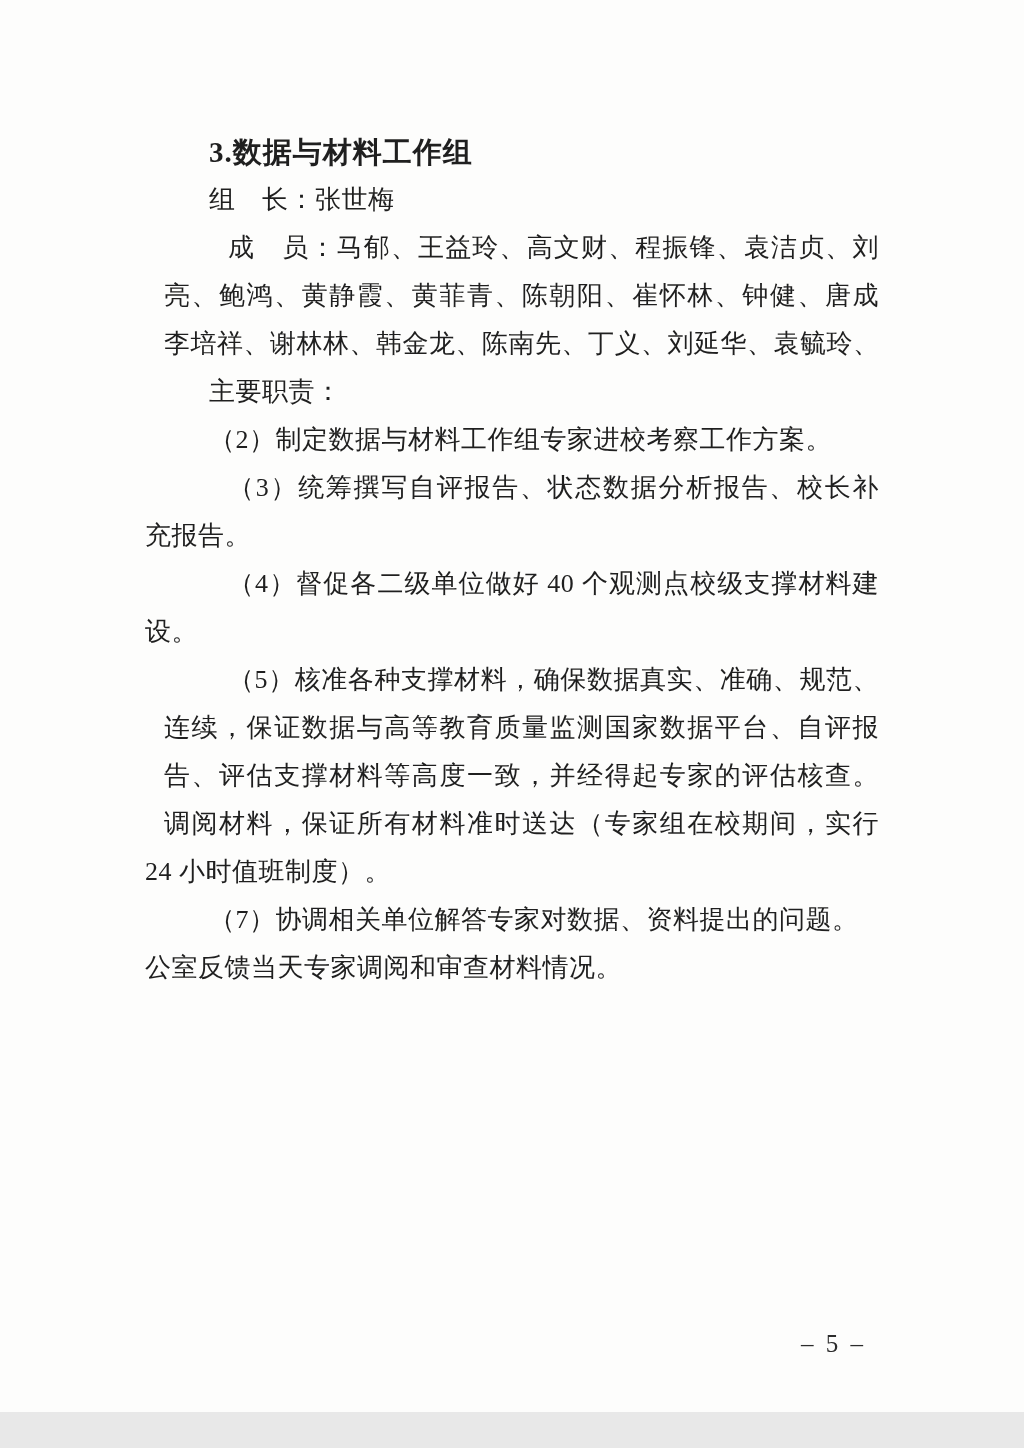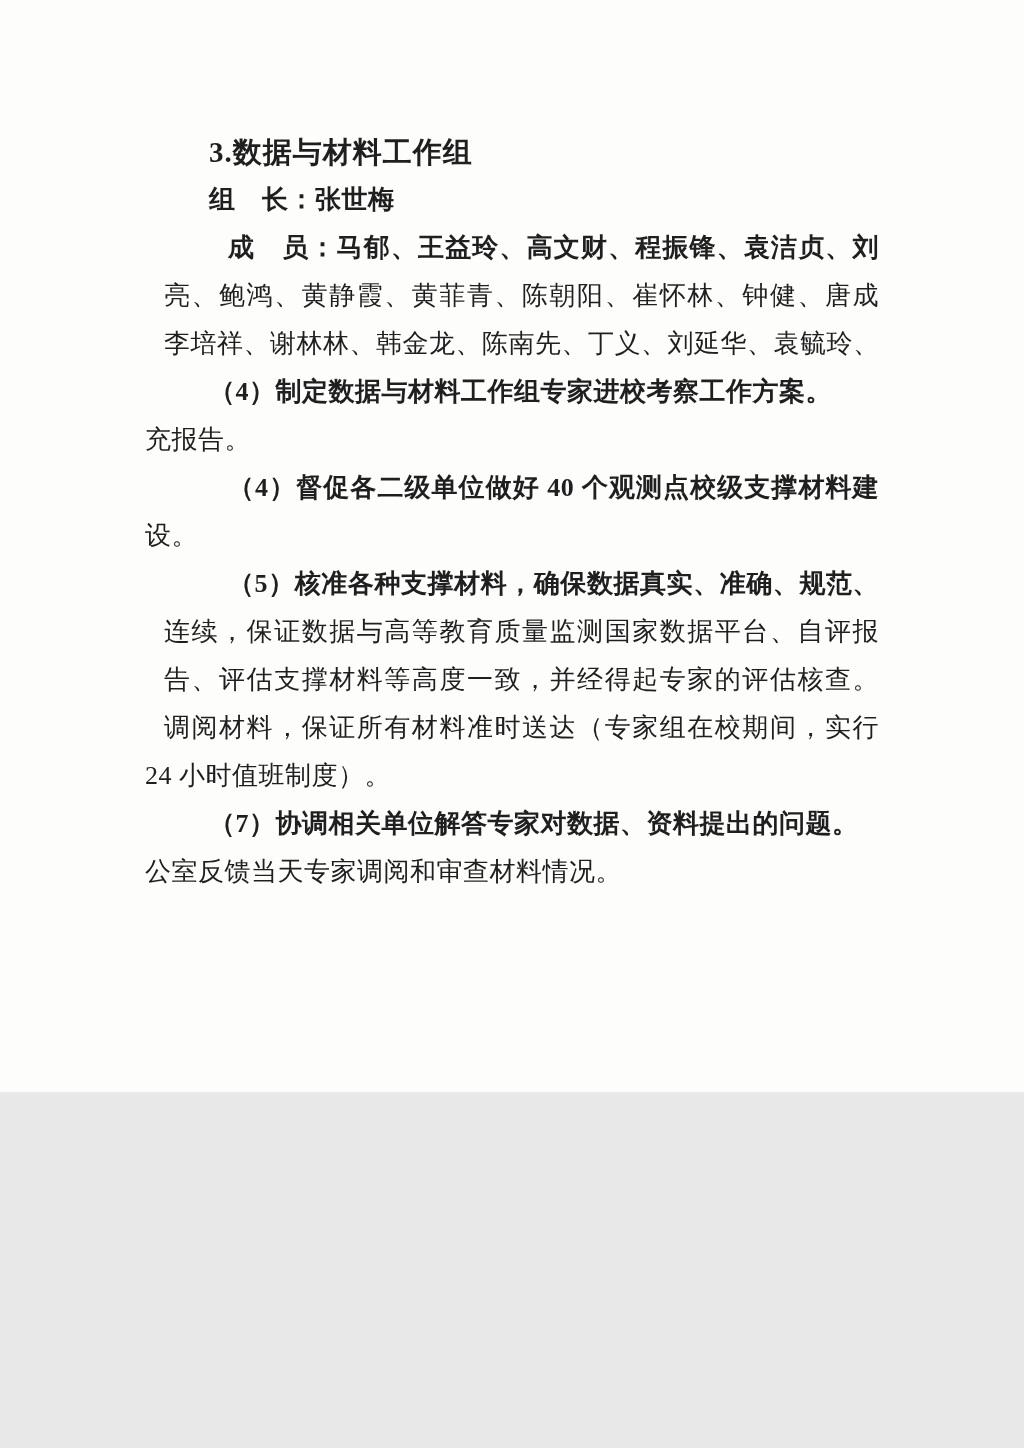--- a/index.html
+++ b/index.html
@@ -3,21 +3,21 @@
 <meta charset="utf-8">
 <style>
   html, body {
     margin: 0;
     padding: 0;
     background: #e8e8e8;
   }
   .page {
     position: relative;
     width: 1024px;
-    height: 1092px;
+    height: 1412px;
     margin: 0 auto;
     background: #fdfdfc;
     overflow: hidden;
     font-family: "Liberation Serif", "DejaVu Serif", serif;
     color: #1f1f1f;
   }
   .content {
     position: absolute;
     left: 145px;
     top: 128px;
@@ -34,21 +34,20 @@
   }
   .line {
     font-size: 26px;
     line-height: 48px;
     height: 48px;
     white-space: nowrap;
     letter-spacing: 0.5px;
   }
   .line.indent {
     padding-left: 64px;
-    font-weight: bold;
   }
   .line.stretch {
     text-align: justify;
     text-align-last: justify;
     text-justify: inter-character;
     margin-left: 19px;
   }
   .page-number {
     position: absolute;
     top: 1330px;
@@ -63,21 +62,23 @@
 <body>
 
 <div class="page">
   <div class="content">
     <div class="heading">3.数据与材料工作组</div>
     <div>
         <div class="line indent">组　长：张世梅</div>
         <div class="line indent stretch">成　员：马郁、王益玲、高文财、程振锋、袁洁贞、刘</div>
         <div class="line stretch">亮、鲍鸿、黄静霞、黄菲青、陈朝阳、崔怀林、钟健、唐成</div>
         <div class="line stretch">李培祥、谢林林、韩金龙、陈南先、丁义、刘延华、袁毓玲、</div>
-        <div class="line indent">（4）制定数据与材料工作组专家进校考察工作方案。</div>
+        <div class="line indent">主要职责：</div>
+        <div class="line indent">（2）制定数据与材料工作组专家进校考察工作方案。</div>
+        <div class="line indent stretch">（3）统筹撰写自评报告、状态数据分析报告、校长补</div>
         <div class="line">充报告。</div>
         <div class="line indent stretch">（4）督促各二级单位做好 40 个观测点校级支撑材料建</div>
         <div class="line">设。</div>
         <div class="line indent stretch">（5）核准各种支撑材料，确保数据真实、准确、规范、</div>
         <div class="line stretch">连续，保证数据与高等教育质量监测国家数据平台、自评报</div>
         <div class="line stretch">告、评估支撑材料等高度一致，并经得起专家的评估核查。</div>
         <div class="line stretch">调阅材料，保证所有材料准时送达（专家组在校期间，实行</div>
         <div class="line">24 小时值班制度）。</div>
         <div class="line indent">（7）协调相关单位解答专家对数据、资料提出的问题。</div>
         <div class="line">公室反馈当天专家调阅和审查材料情况。</div>

